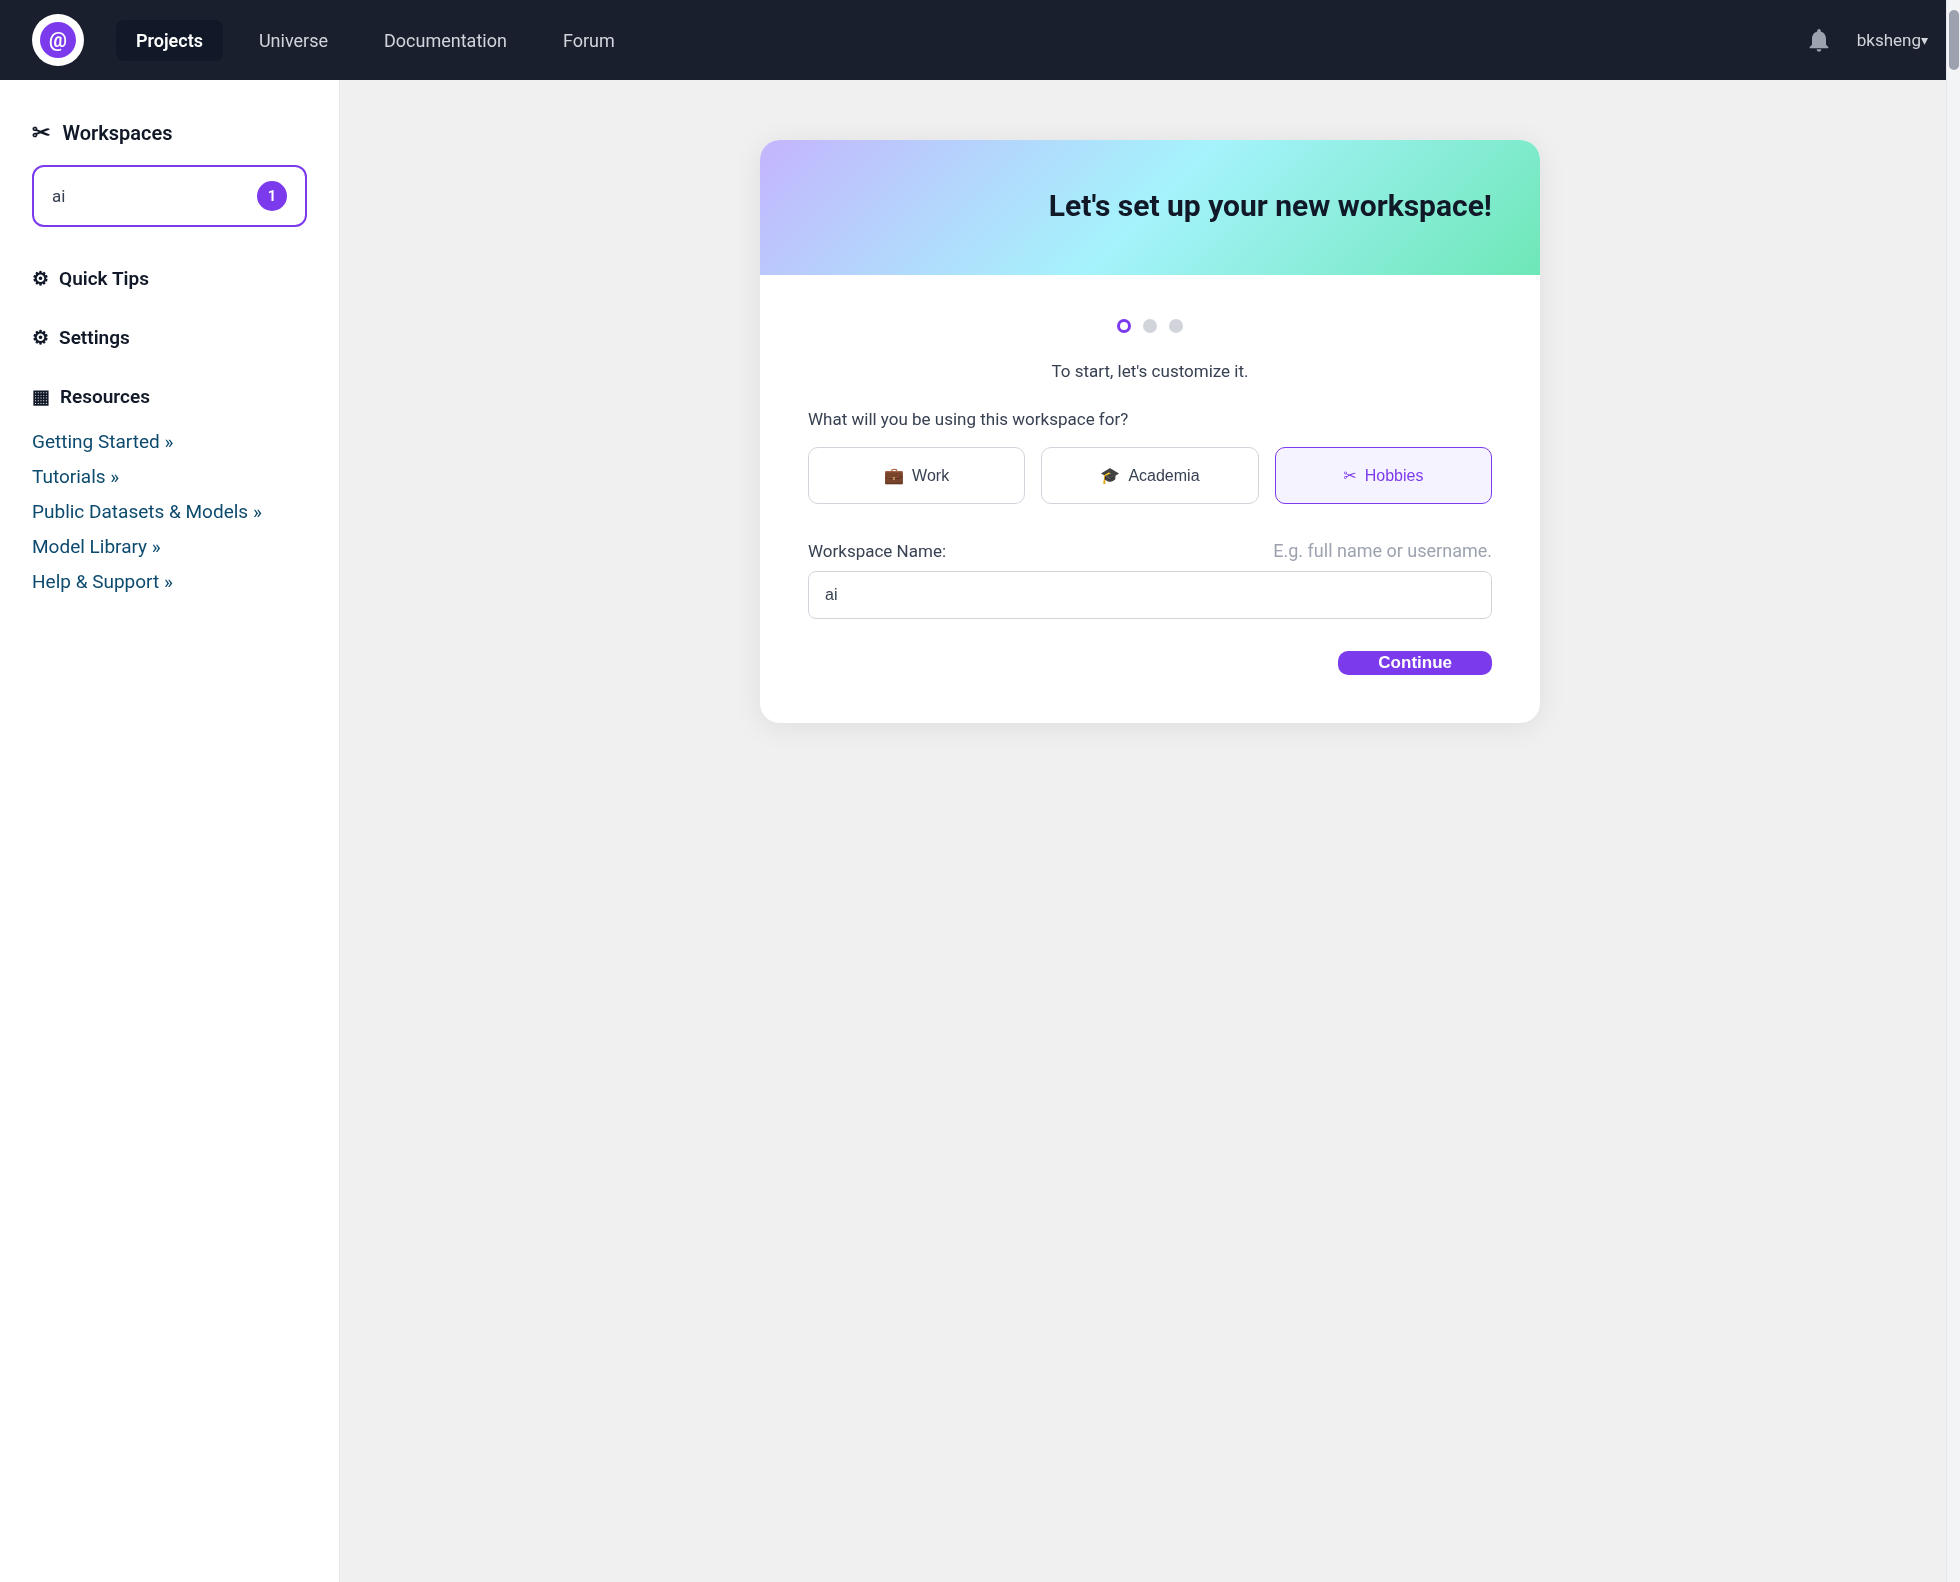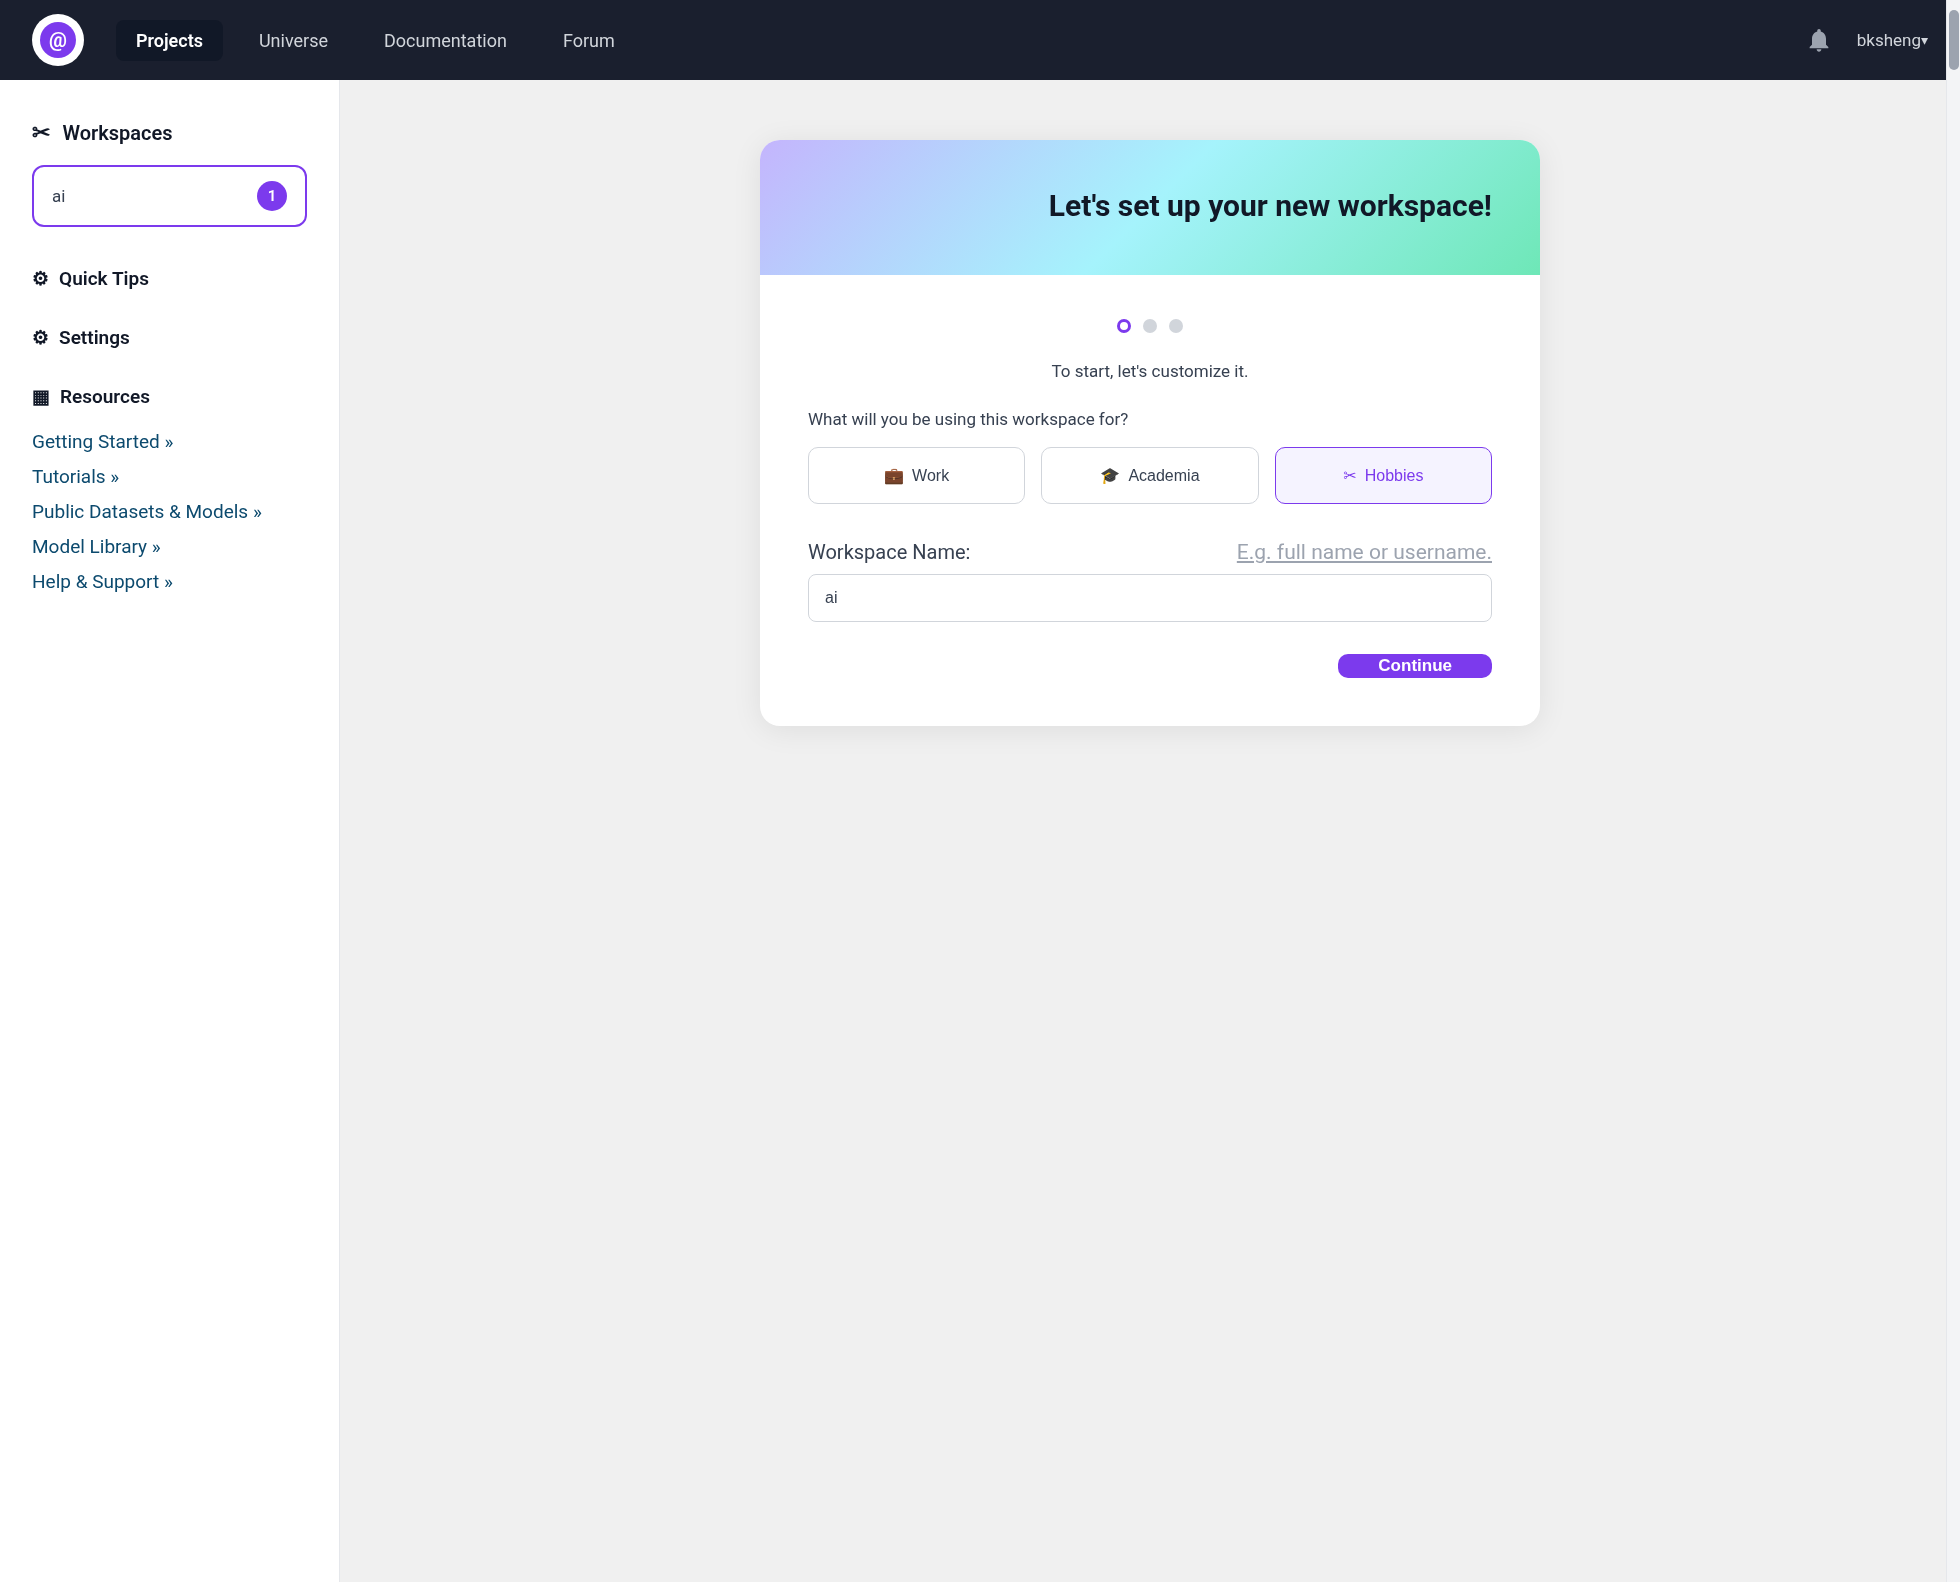--- a/index.html
+++ b/index.html
@@ -211,27 +211,26 @@
       color: #7c3aed;
     }
 
     .form-row {
       display: flex;
       justify-content: space-between;
       align-items: baseline;
       margin-bottom: 10px;
     }
     .form-label {
-      font-size: 20px;
+      font-size: 17px;
       color: #374151;
     }
     .form-hint {
-      font-size: 21px;
+      font-size: 18px;
       color: #9ca3af;
-      text-decoration: underline;
     }
     .form-input {
       width: 100%;
       border: 1.5px solid #d1d5db;
       border-radius: 8px;
       padding: 14px 16px;
       font-size: 16px;
       color: #374151;
       outline: none;
     }

